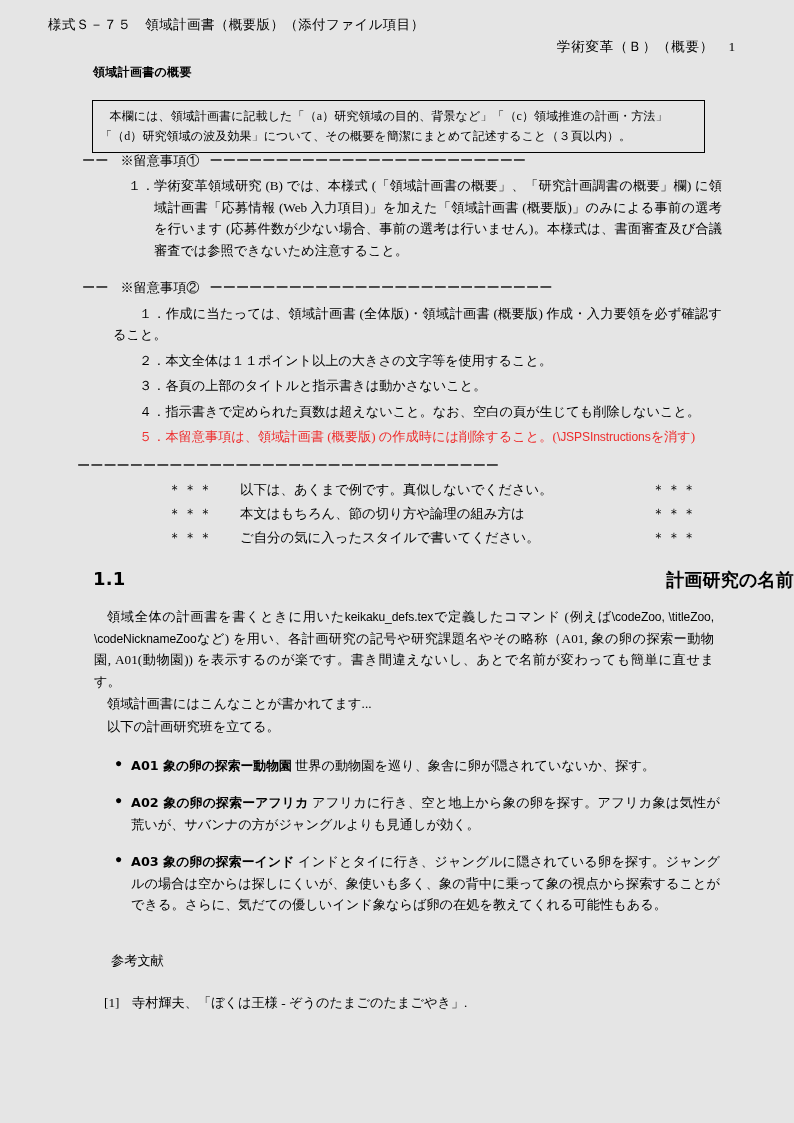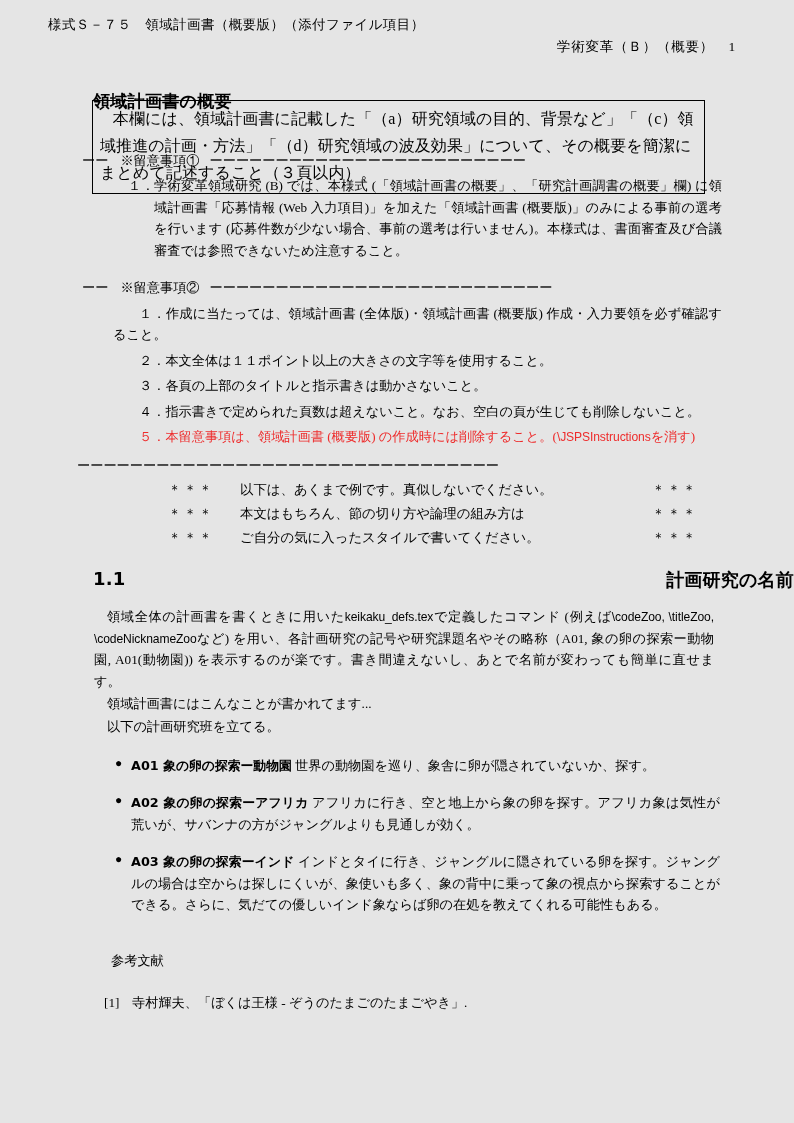--- a/index.html
+++ b/index.html
@@ -36,36 +36,36 @@
     top: 38px;
     right: 58px;
     font-size: 13.5px;
     letter-spacing: 0.8px;
     white-space: nowrap;
   }
 
   
   .section-heading {
     position: absolute;
-    top: 90px;
+    top: 64px;
     left: 93px;
     font-family: "DejaVu Sans", "Liberation Sans", sans-serif;
     font-weight: bold;
-    font-size: 17px;
+    font-size: 12px;
     letter-spacing: 0.3px;
   }
   .instruction-box {
     position: absolute;
     top: 100px;
     left: 92px;
     width: 613px;
     box-sizing: border-box;
     border: 1.6px solid #000;
     padding: 5px 7px 6px 7px;
-    font-size: 16px;
+    font-size: 12px;
     line-height: 1.68;
     letter-spacing: 0.1px;
   }
   .instruction-box p { margin: 0; text-indent: 0.8em; }
 
   
   .notes-area {
     position: absolute;
     top: 150px;
     left: 0;

